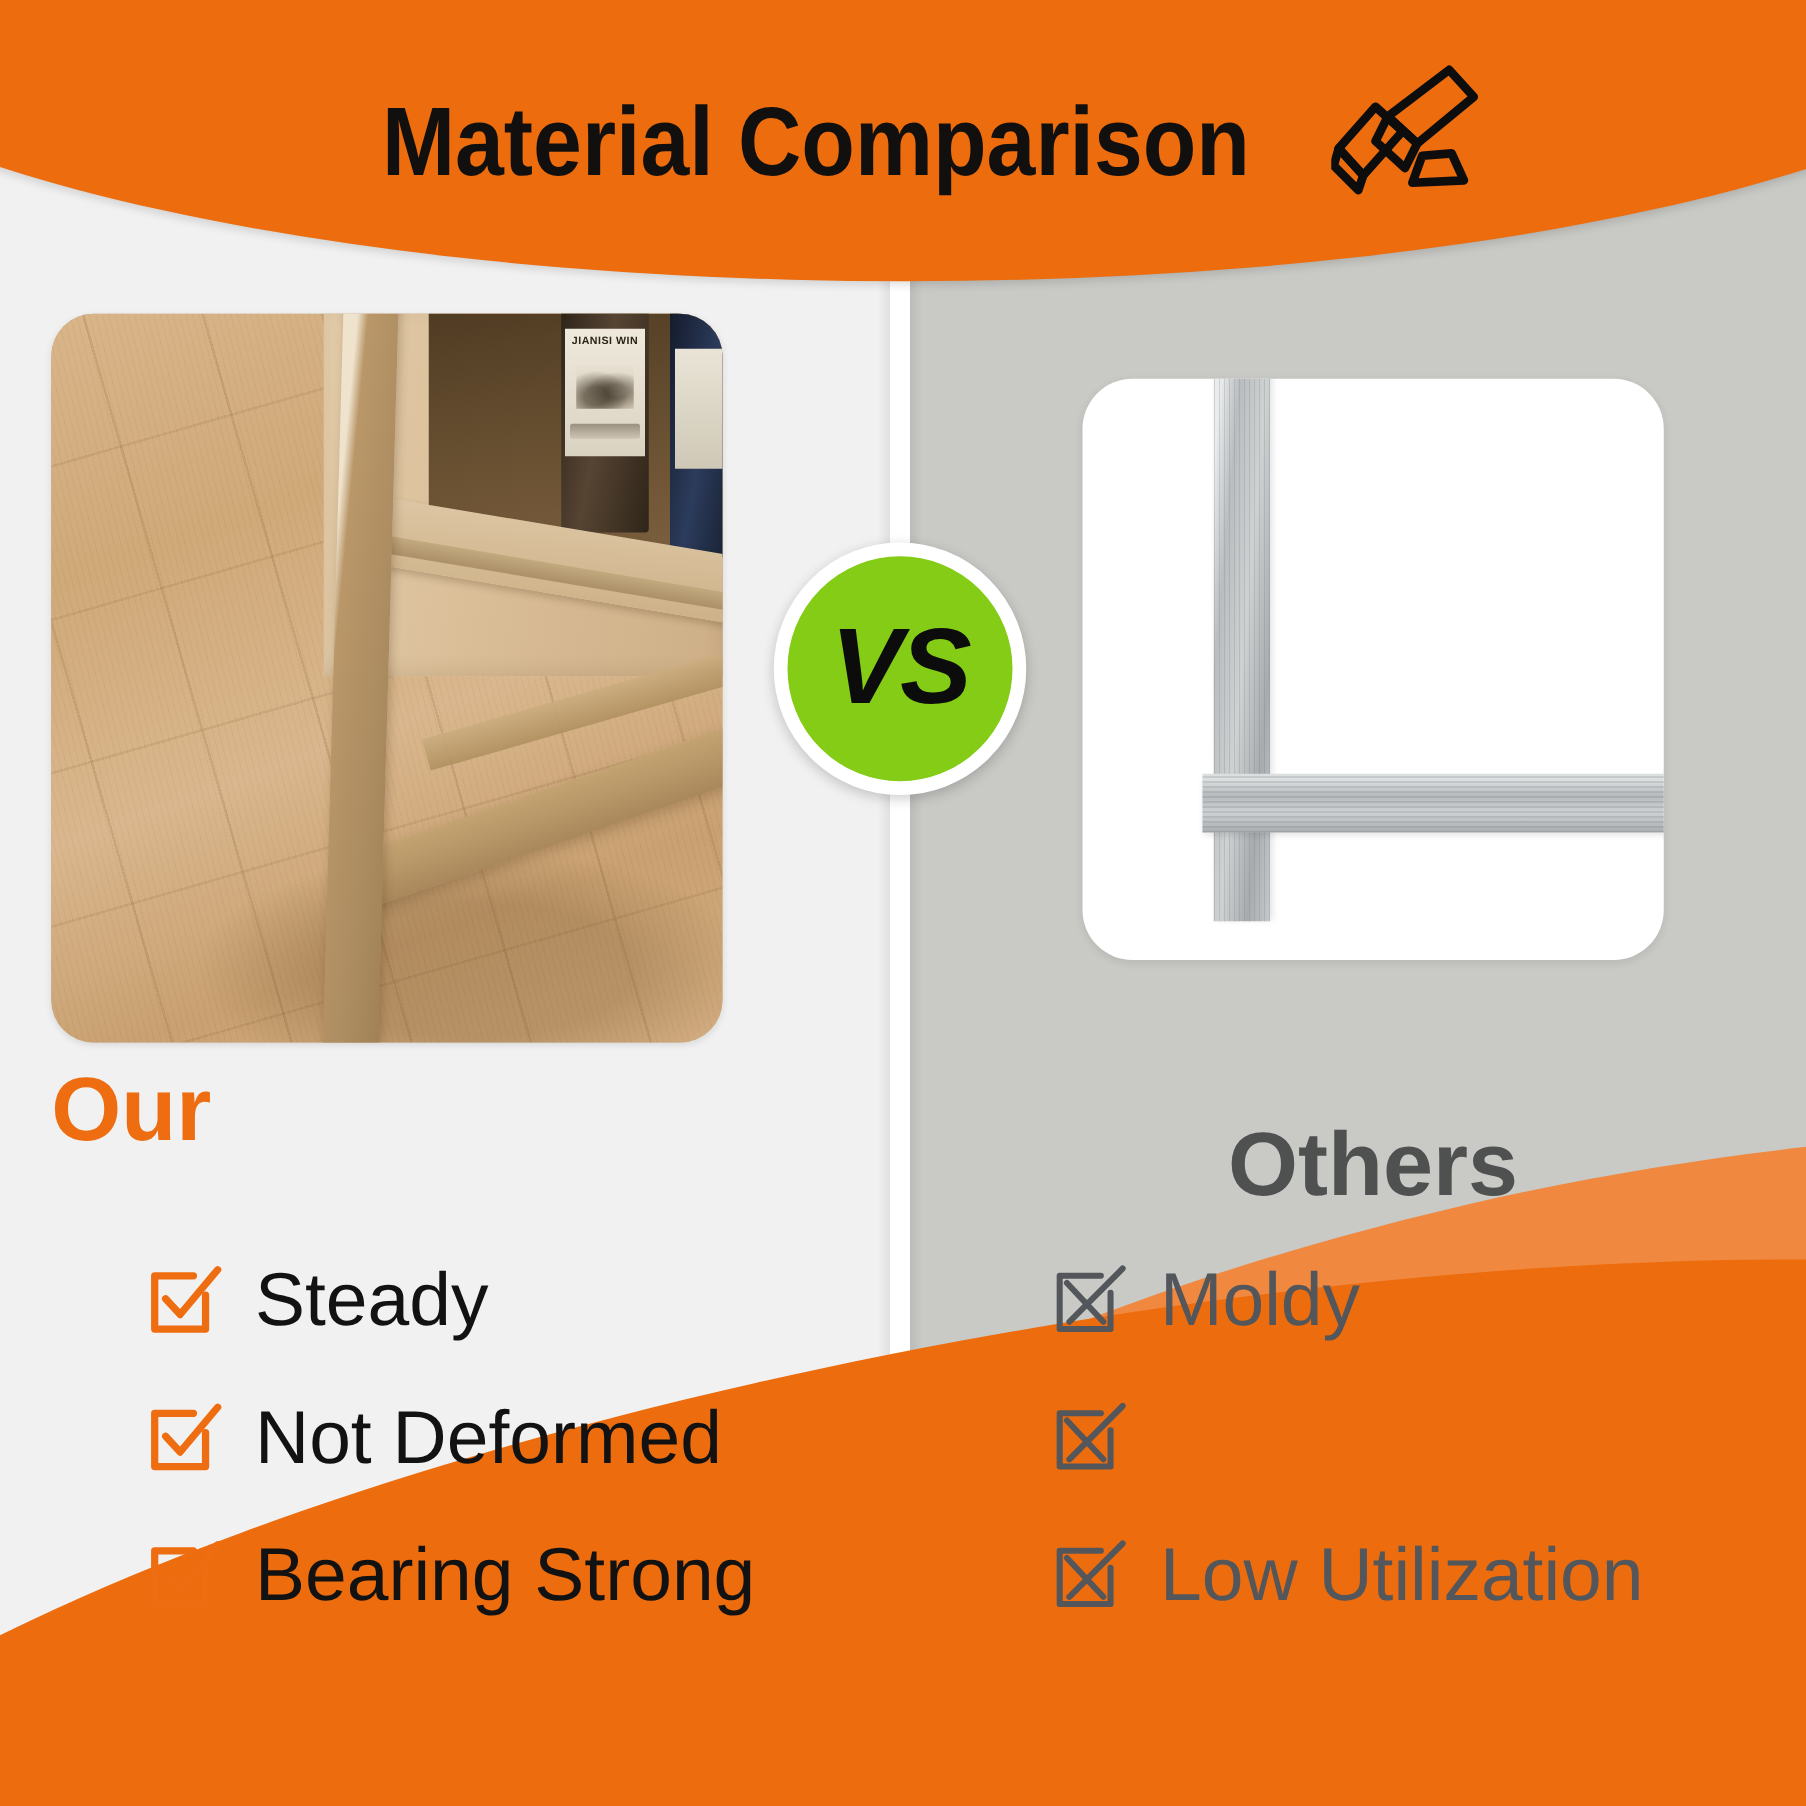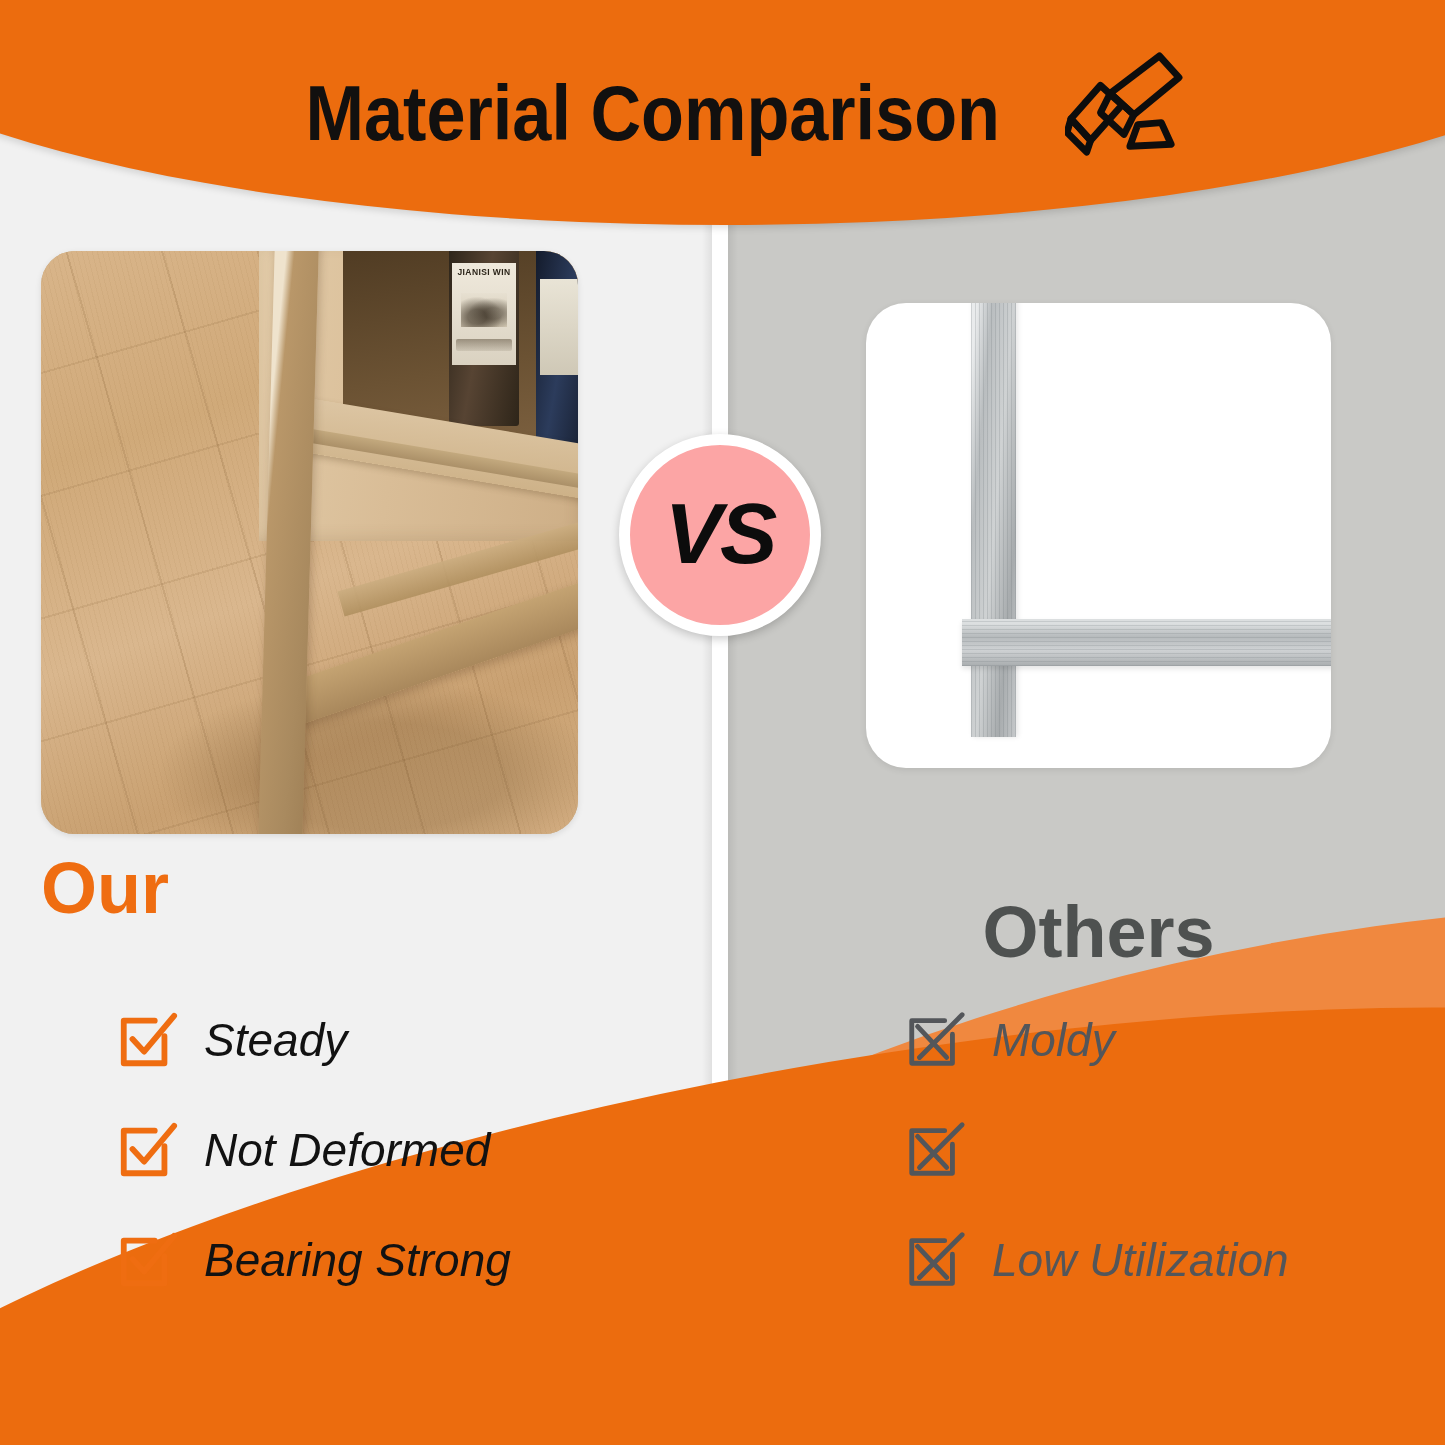--- a/index.html
+++ b/index.html
@@ -106,30 +106,30 @@
       opacity:.8;}
 
   
   .col-heading{position:absolute;font-size:72px;font-weight:bold;line-height:1;z-index:6;}
   #our-heading{left:41px;top:852px;width:537px;text-align:left;color:#ef6d11;}
   #others-heading{left:866px;top:896px;width:465px;text-align:center;color:#4e5150;}
 
   
   .feature-list{position:absolute;z-index:6;}
   #our-list{left:116px;top:985px;}
-  #others-list{left:904px;top:985px;}
+  #others-list{left:840px;top:985px;}
   .feature-row{display:flex;align-items:center;height:110px;}
   .feature-box{width:62px;height:62px;flex:0 0 auto;margin-right:26px;}
-  .feature-label{font-size:46px;line-height:1;white-space:nowrap;font-style:italic;}
+  .feature-label{font-size:60px;line-height:1;white-space:nowrap;}
   #our-list .feature-label{color:#121212;}
   #others-list .feature-label{color:#53565a;}
 
   
   #vs-badge{position:absolute;left:619px;top:434px;width:202px;height:202px;z-index:9;
-      border-radius:50%;background:#fca5a5;border:11px solid #ffffff;
+      border-radius:50%;background:#84cc16;border:11px solid #ffffff;
       box-sizing:border-box;display:flex;align-items:center;justify-content:center;
       box-shadow:0 3px 10px rgba(0,0,0,.20);}
   #vs-text{font-size:86px;font-weight:bold;font-style:italic;color:#0c0c0c;
       letter-spacing:-2px;transform:translateY(-2px);}
 </style>
 </head>
 <body>
 
 <div id="stage">
 

